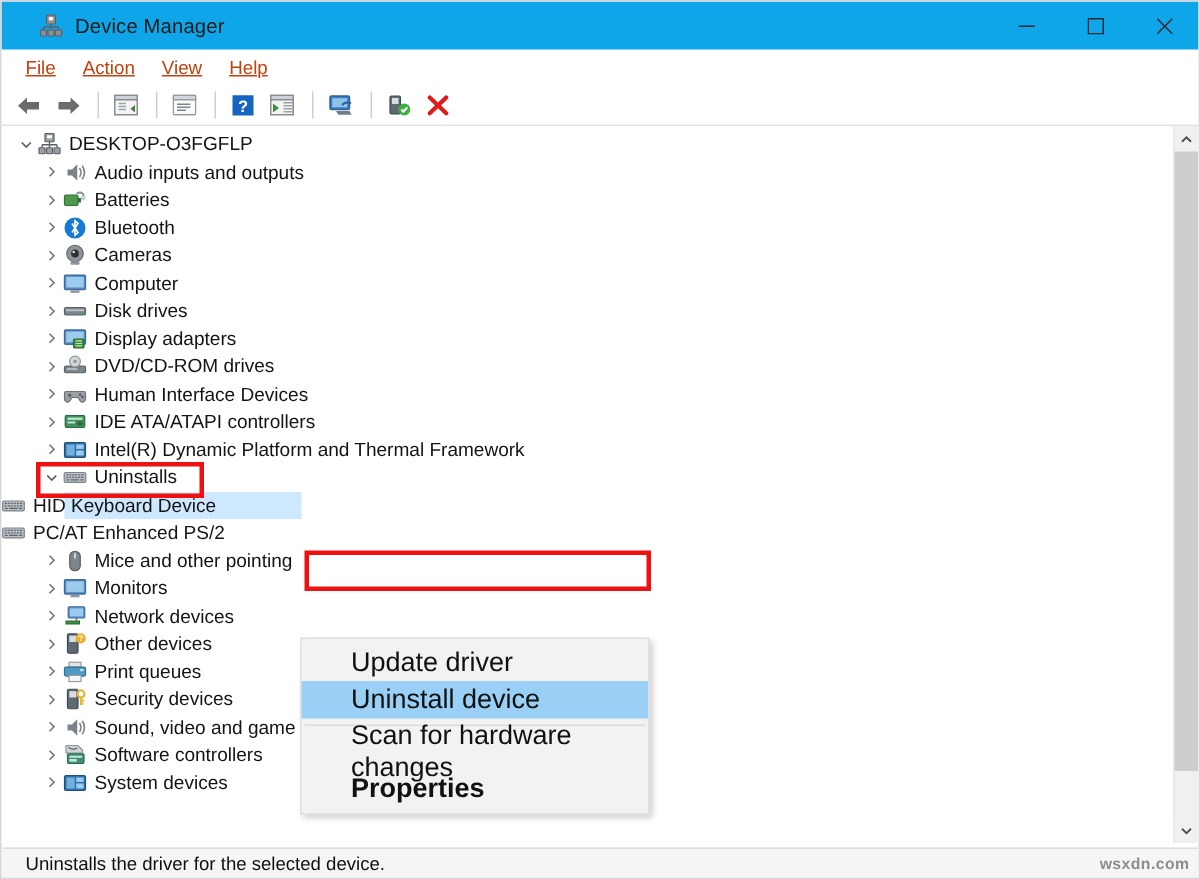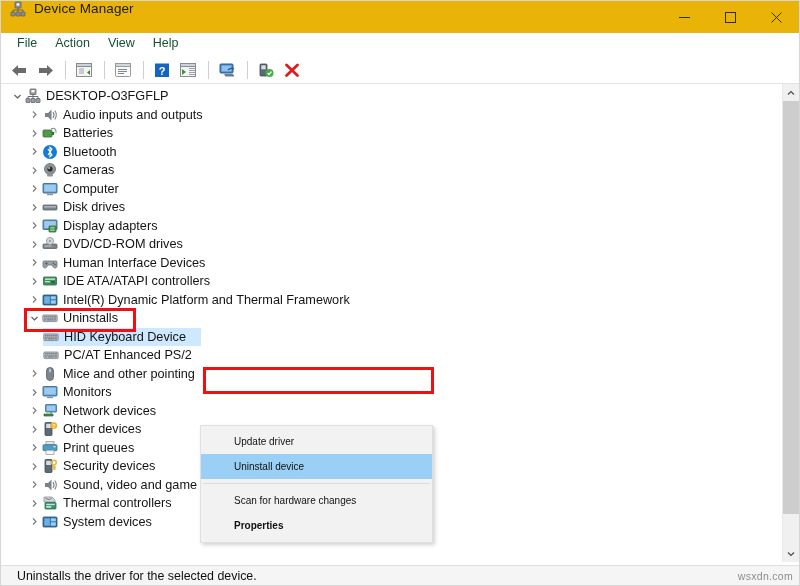--- a/index.html
+++ b/index.html
@@ -21,22 +21,24 @@
     background: #ffffff;
     box-sizing: border-box;
     border: 1px solid #d6d6d6;
     overflow: hidden;
   }
 
   
   #titlebar {
     position: relative;
     height: 32px;
-    background: #eab308;
-    display: flex;
+    background: #0ea5e9;
+    display: flex;
+    align-items: center;
+    padding-left: 16px;
   }
   #app-icon {
     width: 16px;
     height: 16px;
     margin-left: 9px;
     margin-right: 8px;
     flex: 0 0 auto;
     position: relative;
   }
   #title-text {
@@ -57,24 +59,26 @@
     display: flex;
     align-items: center;
     justify-content: center;
     cursor: default;
   }
 
   
   #menubar {
     height: 24px;
     display: flex;
+    align-items: center;
     padding-left: 7px;
     background: #ffffff;
     font-size: 12.5px;
-    color: #14532d;
+    color: #c2410c;
+    text-decoration: underline;
   }
   .menu-item {
     padding: 3px 9px 4px 9px;
     cursor: default;
     white-space: nowrap;
   }
 
   
   #toolbar {
     height: 26px;
@@ -150,21 +154,21 @@
     bottom: 0;
     background: #cde8ff;
     z-index: 0;
   }
   .row.selected .chev,
   .row.selected .ico,
   .row.selected .lbl { position: relative; z-index: 1; }
 
   .indent0 { padding-left: 8px; }
   .indent1 { padding-left: 25px; }
-  .indent2 { padding-left: 42px; }
+  .indent2 { }
 
   
   #vscroll {
     position: absolute;
     right: 0;
     top: 0;
     width: 17px;
     height: 478px;
     background: #f0f0f0;
     border-left: 1px solid #e8e8e8;
@@ -209,41 +213,42 @@
     color: #101010;
     box-sizing: border-box;
   }
   #watermark {
     position: absolute;
     right: 6px;
     bottom: 3px;
     font-size: 10.5px;
     color: #8d8d8d;
     letter-spacing: 0.3px;
+    font-weight: bold;
   }
 
   
   #ctxmenu {
     position: absolute;
     left: 199px;
     top: 341px;
     width: 233px;
     background: #f2f2f2;
     border: 1px solid #e0e0e0;
     box-shadow: 2px 2px 4px rgba(0,0,0,0.18);
     padding: 3px 0 4px 0;
     z-index: 40;
     box-sizing: border-box;
   }
   .ctx-item {
     height: 25px;
     display: flex;
     align-items: center;
     padding-left: 33px;
-    font-size: 10px;
+    font-size: 18px;
     color: #111111;
     cursor: default;
     position: relative;
   }
   .ctx-item.highlight { background: #9ad0f5; }
   .ctx-item.bold { font-weight: bold; }
   .ctx-sep {
     height: 1px;
     background: #dcdcdc;
     margin: 4px 2px 4px 2px;
@@ -755,21 +760,21 @@
         </span>
         <span class="ico">
           <svg width="16" height="16" viewBox="0 0 16 16">
             <path d="M2 2 h8 l3 3 v2 h-11 z" fill="#cfd4d8" stroke="#8d949a" stroke-width="0.8"></path>
             <path d="M3.5 3.2 q3 2.4 6 0.4" stroke="#6b7176" stroke-width="0.9" fill="none"></path>
             <rect x="3" y="7.5" width="11" height="6.5" rx="0.8" fill="#3f8f6f" stroke="#2b6b50" stroke-width="0.8"></rect>
             <rect x="4.2" y="8.8" width="8.6" height="1.4" fill="#bfe6d6"></rect>
             <rect x="4.2" y="11" width="5" height="1.8" fill="#bfe6d6"></rect>
           </svg>
         </span>
-        <span class="lbl">Thermal controllers</span>
+        <span class="lbl">Software controllers</span>
       </div>
 
       <div class="row indent1">
         <span class="chev">
           <svg width="9" height="9" viewBox="0 0 9 9">
               <path d="M3 1.5 L6 4.5 L3 7.5" stroke="#767676" stroke-width="1.1" fill="none"></path>
             </svg>
         </span>
         <span class="ico">
           <svg width="16" height="16" viewBox="0 0 16 16">

